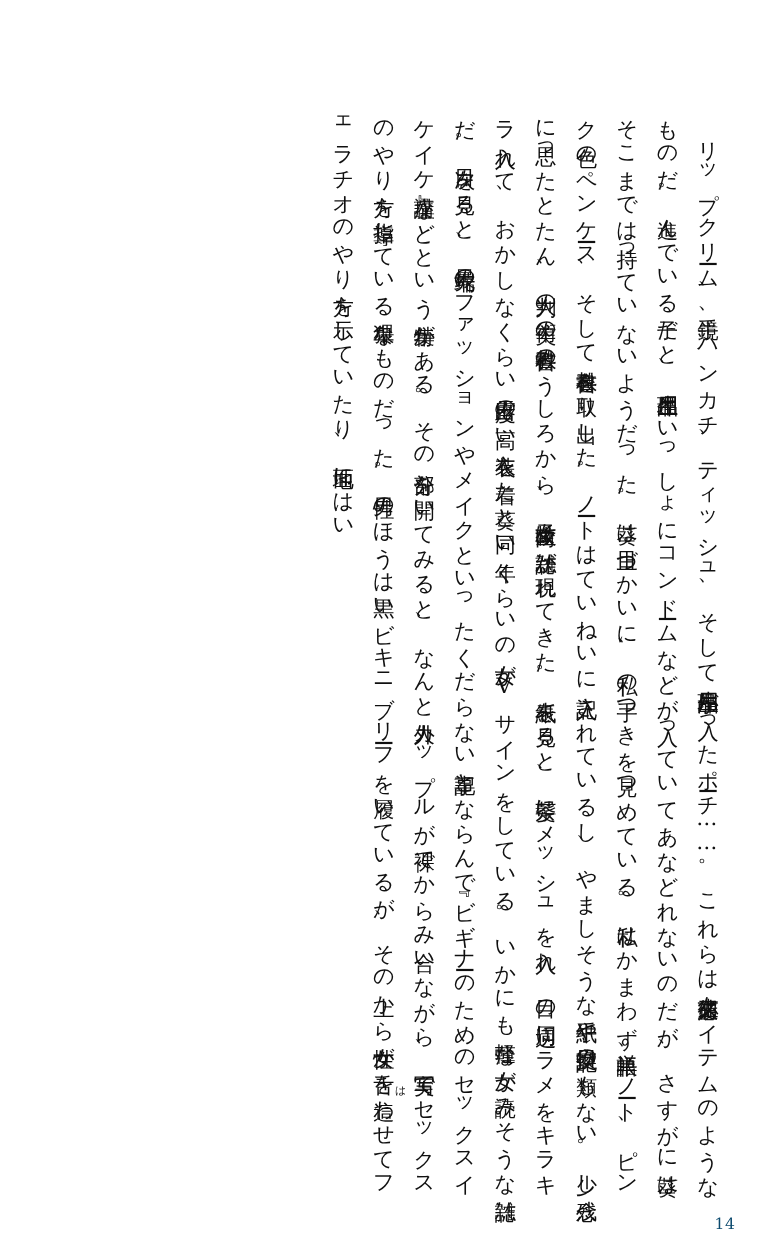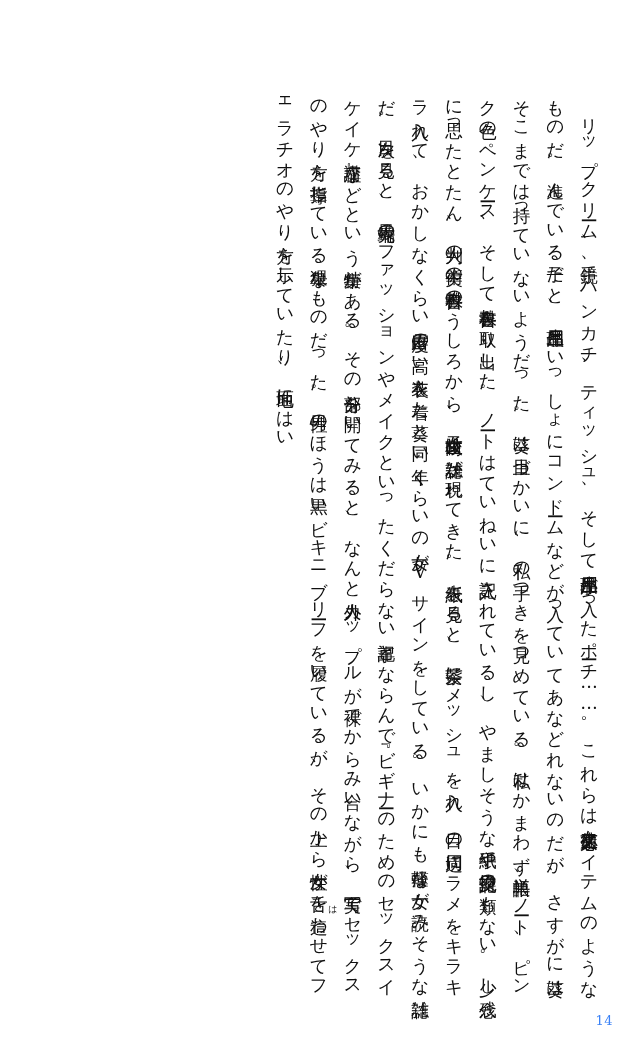--- a/index.html
+++ b/index.html
@@ -55,21 +55,21 @@
     letter-spacing: 0;
     line-height: 1;
   }
 
   #page-number {
     position: absolute;
     bottom: 22px;
     right: 30px;
     font-family: "DejaVu Serif", serif;
     font-size: 13px;
-    color: #3b82f6;
+    color: #0c4a6e;
     letter-spacing: 0.5px;
   }
 </style>
 </head>
 <body>
 
 <div id="page">
 
   <div id="text-block">
     <p>リップクリーム、手鏡、ハンカチ、ティッシュ、そして生理用品が入ったポーチ……。これらは女生徒必須アイテムのようなものだ。進んでいる子だと、生理用品といっしょにコンドームなどが入っていてあなどれないのだが、さすがに葵はそこまでは持っていないようだった。葵は上目づかいに、私の手つきを見つめている。私はかまわず単語帳、ノート、ピンク色のペンケース、そして教科書を取り出した。ノートはていねいに記入されているし、やましそうな手紙や交換日記の類もない。少し残念に思ったとたん、大判の美術の教科書のうしろから、女子校生向け雑誌が現れてきた。表紙を見ると、茶髪にメッシュを入れ、目の周辺にラメをキラキラ入れて、おかしなくらい露出度の高い衣装を着た葵と同い年くらいの女がVサインをしている。いかにも軽薄な女が読みそうな雑誌だ。目次を見ると、最先端のファッションやメイクといったくだらない記事とならんで『ビギナーのためのセックスイケイケ講座』などという特集がある。その部分を開いてみると、なんと外人カップルが裸でからみ合いながら、実写でセックスのやり方を指導している卑猥なものだった。男性のほうは黒いビキニブリーフを履いているが、その上から女性が舌を<ruby>這<rt>は</rt></ruby>わせてフェラチオのやり方を示していたり、地面にはい</p>

